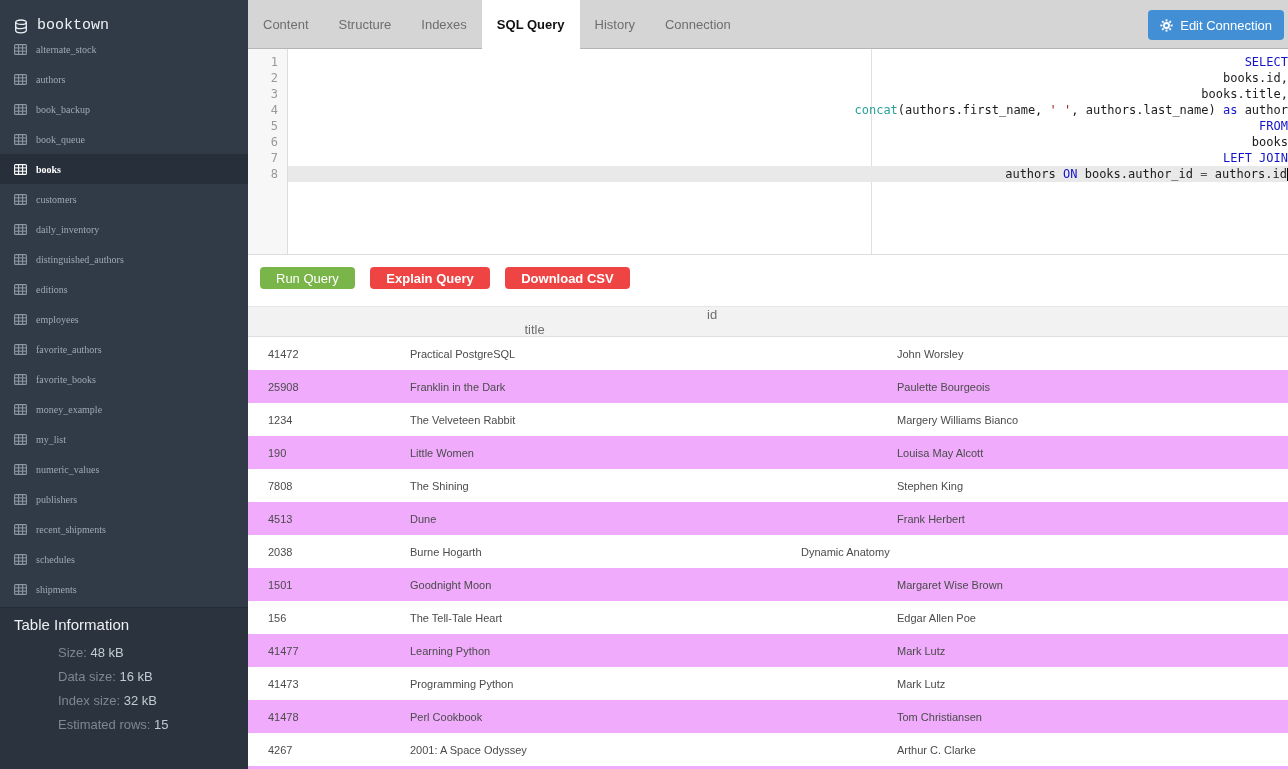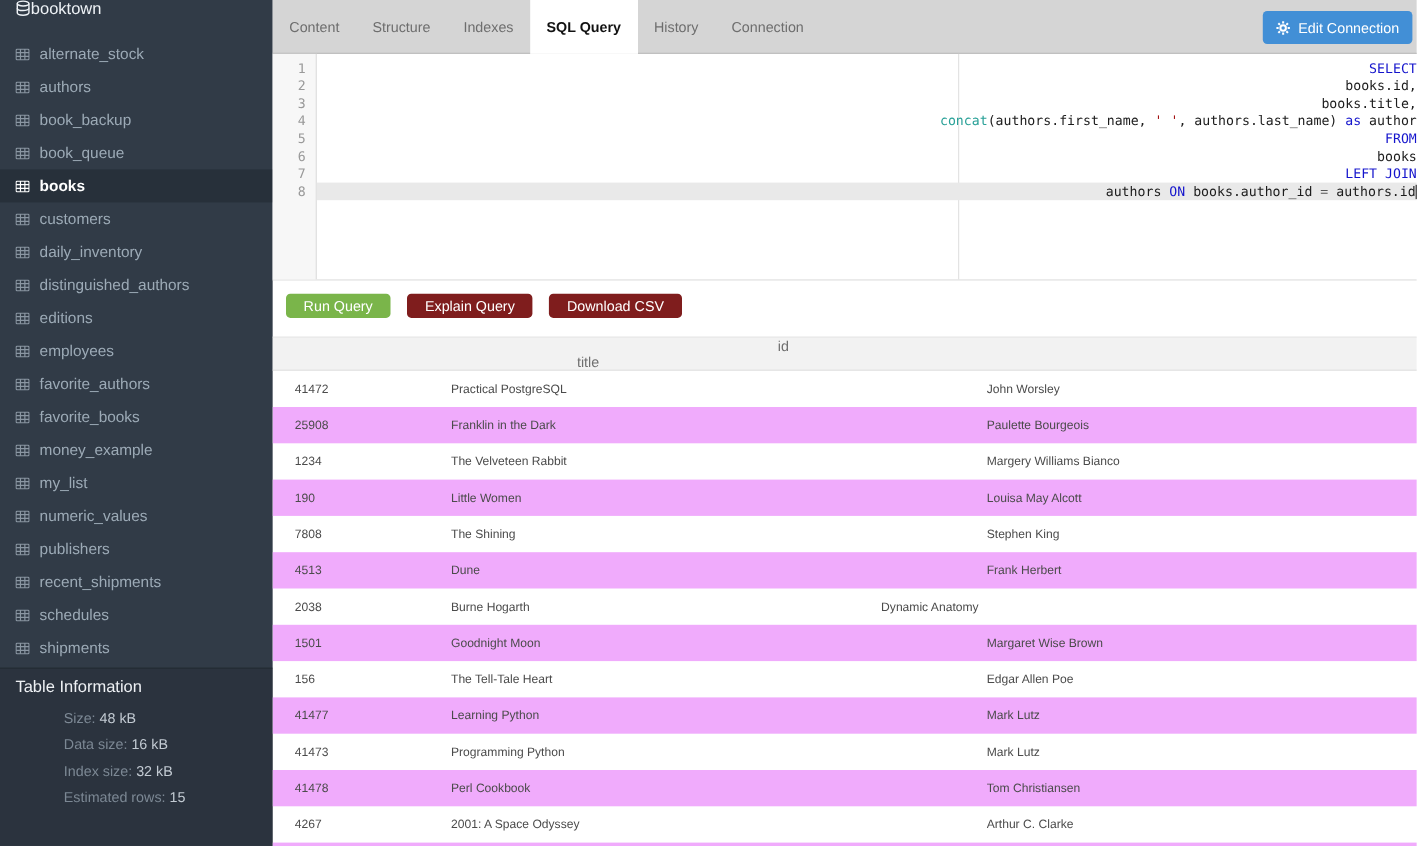--- a/index.html
+++ b/index.html
@@ -3,24 +3,24 @@
 <meta charset="utf-8">
 <style>
   * { margin:0; padding:0; box-sizing:border-box; }
   html,body { width:1288px; height:769px; overflow:hidden; background:#fff;
               font-family:"Liberation Sans", sans-serif; }
   .app { position:relative; width:1288px; height:769px; }
 
   
   .sidebar { position:absolute; left:0; top:0; width:248px; height:769px;
              background:#313b47; overflow:hidden; }
-  .db-header { height:34px; display:flex; align-items:flex-start; 
-               padding-left:14px; color:#eef2f6; font-size:15px; }
+  .db-header { height:34px; display:flex; align-items:flex-end; gap:9px;
+               padding-left:14px; color:#eef2f6; font-size:15px;font-family:Liberation Mono, monospace; }
   .side-item { height:30px; display:flex; align-items:center; gap:9px;
-               padding-left:14px; color:#9caab6; font-size:14px; cursor:pointer; }
+               padding-left:14px; color:#9caab6; font-size:10px; cursor:pointer;font-family:Liberation Serif, serif; }
   .side-item svg { stroke:#8b97a3; flex:0 0 auto; }
   .side-item.selected { background:#27303a; color:#ffffff; font-weight:bold; }
   .side-item.selected svg { stroke:#ffffff; }
   .table-info { position:absolute; left:0; right:0; bottom:0; height:162px;
                 background:#2b333e; border-top:1px solid #232b34;
                 padding:8px 14px 8px 14px; }
   .ti-title { color:#eef1f4; font-size:15px; line-height:18px; margin-bottom:7px; }
   .ti-row { font-size:13px; line-height:24px; color:#7c8894;margin-left:44px; }
   .ti-row .ti-value { color:#c2cad2; }
 
@@ -56,21 +56,21 @@
   .tok-op { color:#555; }
   .cursor { display:inline-block; width:1px; height:13px; background:#000;
             vertical-align:text-bottom; }
 
   
   .actions { padding:12px 0 0 12px; height:51px; }
   .btn { display:inline-flex; align-items:center; height:22px; padding:0 16px;
          border:none; border-radius:4px; color:#fff; font-size:13px;
          font-family:"Liberation Sans",sans-serif; margin-right:11px; cursor:pointer; }
   .btn-run { background:#7ab54a; }
-  .btn-gray { background:#7f1d1d; }
+  .btn-gray { background:#ef4444;font-weight:bold; }
 
   
   .rhead { height:31px; background:#f2f2f2; border-top:1px solid #e7e7e7;
            border-bottom:1px solid #e0e0e0; display:flex; align-items:center;
            font-size:13px; color:#6f6f6f;flex-direction:column; }
   .rrow { height:33px; display:flex; align-items:center; font-size:11px;
           color:#4b4b4b; }
   .rrow.alt { background:#f0abfc; }
   .cell { overflow:hidden; white-space:nowrap; }
   .c0 { width:162px; padding-left:20px; }

